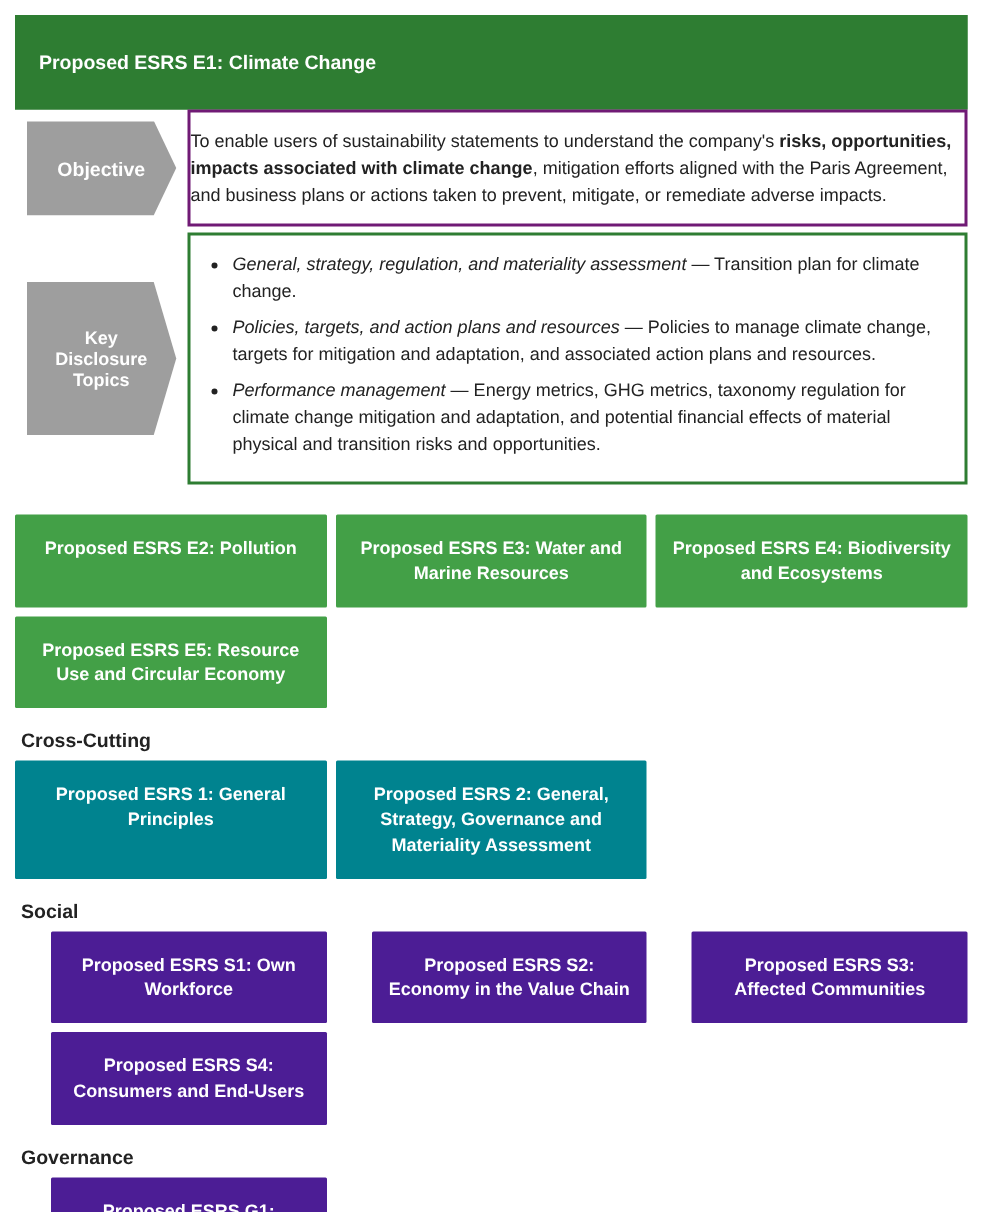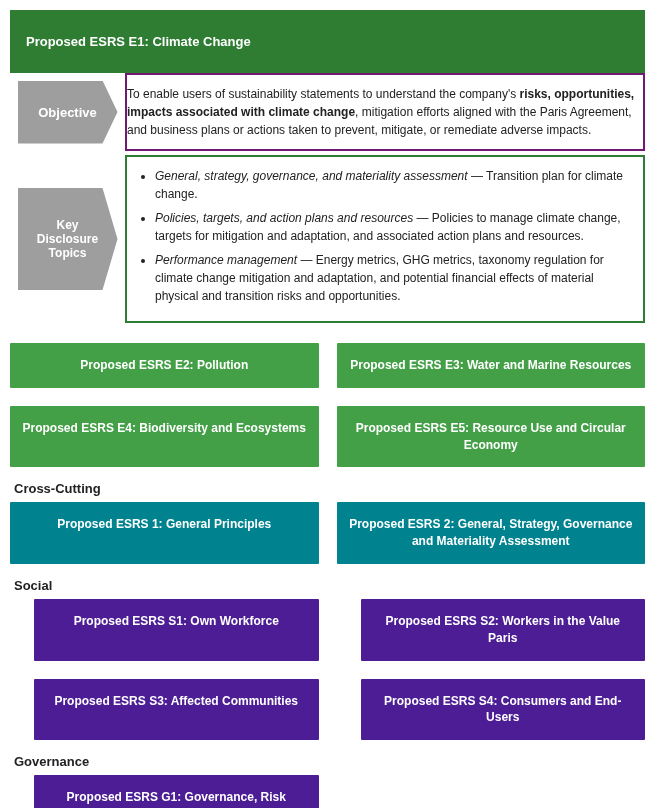--- a/index.html
+++ b/index.html
@@ -103,22 +103,22 @@
     
     .section-title {
       font-weight: bold;
       font-size: 13px;
       margin: 14px 0 6px 4px;
       color: #222;
     }
 
     .grid-2col {
       display: grid;
-      grid-template-columns: 1fr 1fr;
-      gap: 18px;
+      grid-template-columns: 1fr 1fr 1fr;
+      gap: 6px;
       margin-bottom: 4px;
     }
 
     .card {
       color: #fff;
       font-weight: bold;
       font-size: 12px;
       text-align: center;
       padding: 14px 10px;
       line-height: 1.4;
@@ -152,21 +152,21 @@
     </div>
   </div>
 
   <div class="disclosure-row">
     <div class="label-chevron-kdt">
       <div class="chevron-shape-kdt">Key Disclosure Topics</div>
     </div>
     <div class="disclosure-content">
       <ul>
         <li>
-          <em>General, strategy, governance, and materiality assessment</em><span> — Transition plan for climate change.</span>
+          <em>General, strategy, regulation, and materiality assessment</em><span> — Transition plan for climate change.</span>
         </li>
         <li>
           <em>Policies, targets, and action plans and resources</em><span> — Policies to manage climate change, targets for mitigation and adaptation, and associated action plans and resources.</span>
         </li>
         <li>
           <em>Performance management</em><span> — Energy metrics, GHG metrics, taxonomy regulation for climate change mitigation and adaptation, and potential financial effects of material physical and transition risks and opportunities.</span>
         </li>
       </ul>
     </div>
   </div>
@@ -186,21 +186,21 @@
   <div class="grid-2col">
     <div class="card teal">Proposed ESRS 1: General Principles</div>
     <div class="card teal">Proposed ESRS 2: General, Strategy, Governance and Materiality Assessment</div>
   </div>
 </div>
 
 <div>
   <div class="section-title">Social</div>
   <div class="grid-2col">
     <div class="card dark-teal">Proposed ESRS S1: Own Workforce</div>
-    <div class="card dark-teal">Proposed ESRS S2: Workers in the Value Paris</div>
+    <div class="card dark-teal">Proposed ESRS S2: Economy in the Value Chain</div>
     <div class="card dark-teal">Proposed ESRS S3: Affected Communities</div>
     <div class="card dark-teal">Proposed ESRS S4: Consumers and End-Users</div>
   </div>
 </div>
 
 <div>
   <div class="section-title">Governance</div>
   <div class="grid-2col">
     <div class="card dark-teal">Proposed ESRS G1: Governance, Risk Management and Internal Control</div>
   </div>

